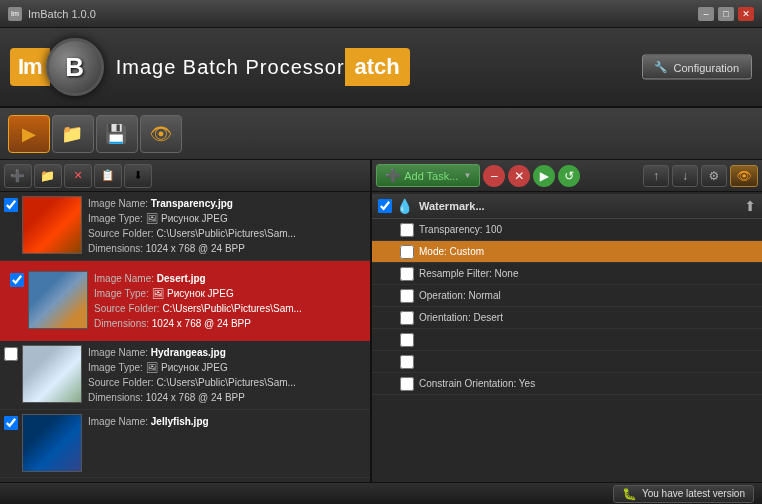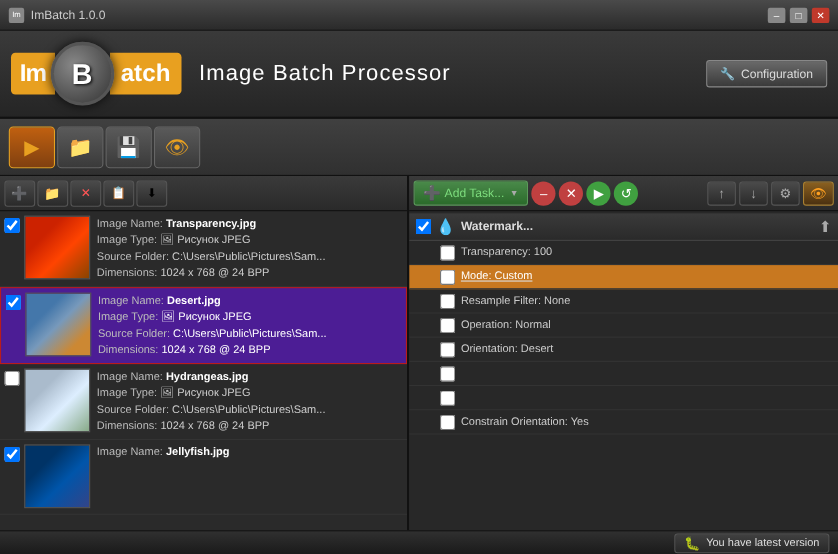--- a/index.html
+++ b/index.html
@@ -182,21 +182,21 @@
       overflow-x: hidden;
     }
     .file-item {
       display: flex;
       align-items: flex-start;
       padding: 4px;
       border-bottom: 1px solid #333;
       cursor: pointer;
       min-height: 68px;
     }
-    .file-item.selected { background: #4c1d95; border: 1px solid #b91c1c; }
+    .file-item.selected { background: #b91c1c; border: 6px solid #b91c1c; }
     .file-item.selected .file-info-line { color: #fff; }
     .file-checkbox {
       width: 14px; height: 14px;
       margin-right: 4px;
       margin-top: 2px;
       flex-shrink: 0;
     }
     .file-thumb {
       width: 60px;
       height: 58px;
@@ -303,21 +303,21 @@
       cursor: pointer;
     }
     .task-property {
       display: flex;
       align-items: center;
       padding: 3px 6px 3px 28px;
       border-bottom: 1px solid #333;
       min-height: 22px;
       cursor: pointer;
     }
-    .task-property.highlighted { background: #c87820; text-decoration: underline; }
+    .task-property.highlighted { background: #c87820; }
     .task-property.highlighted .prop-text { color: #fff; }
     .prop-check {
       width: 14px; height: 14px; margin-right: 5px; flex-shrink: 0;
     }
     .prop-text {
       font-size: 10px;
       color: #ccc;
     }
 
     
@@ -365,22 +365,22 @@
     <button class="title-btn minimize">–</button>
     <button class="title-btn maximize">□</button>
     <button class="title-btn close">✕</button>
   </div>
 </div>
 
 <div id="header">
   <div id="logo-area">
     <div id="logo-im">Im</div>
     <div id="logo-b-circle">B</div>
+    <div id="logo-title">Image Batch Processor</div>
     <div id="logo-atch">atch</div>
-    <div id="logo-title">Image Batch Processor</div>
   </div>
   <button id="config-btn">
     <span>🔧</span>
     <span>Configuration</span>
   </button>
 </div>
 
 <div id="toolbar">
   <button class="toolbar-btn active">
     <span>▶</span>

